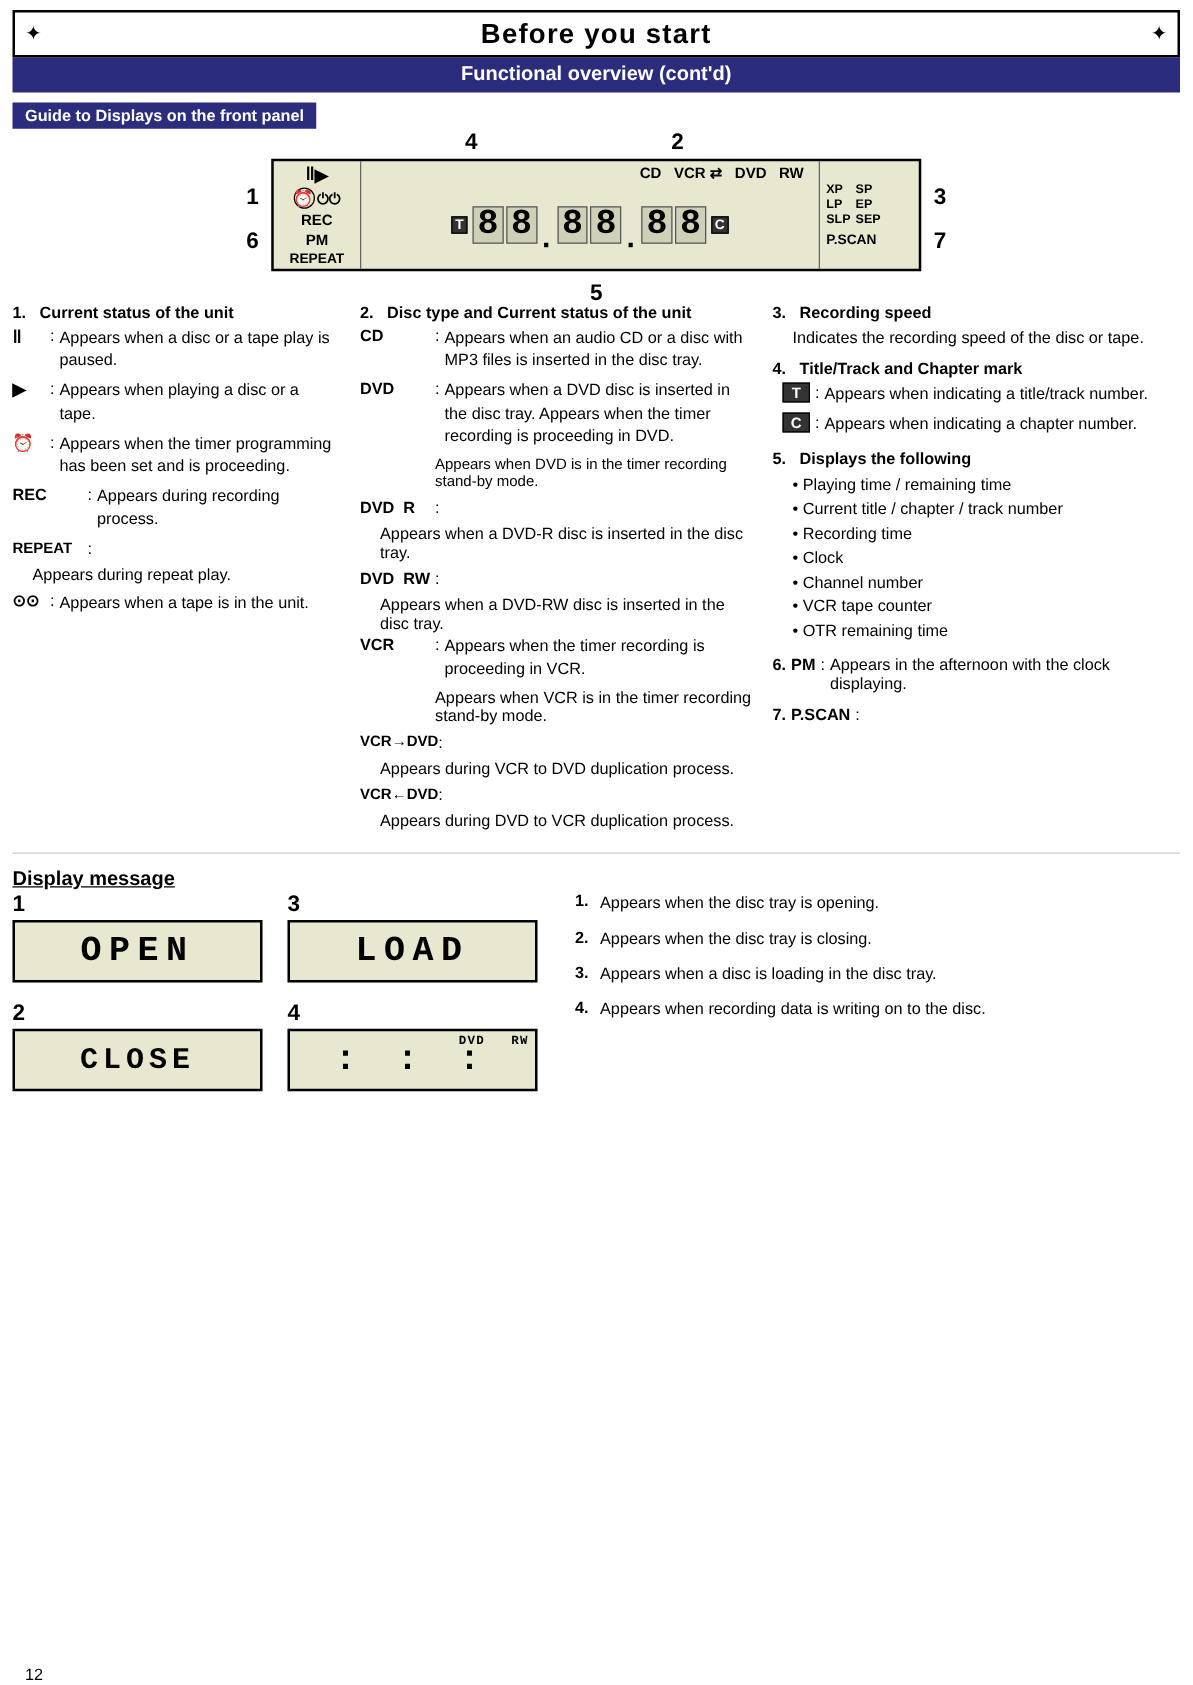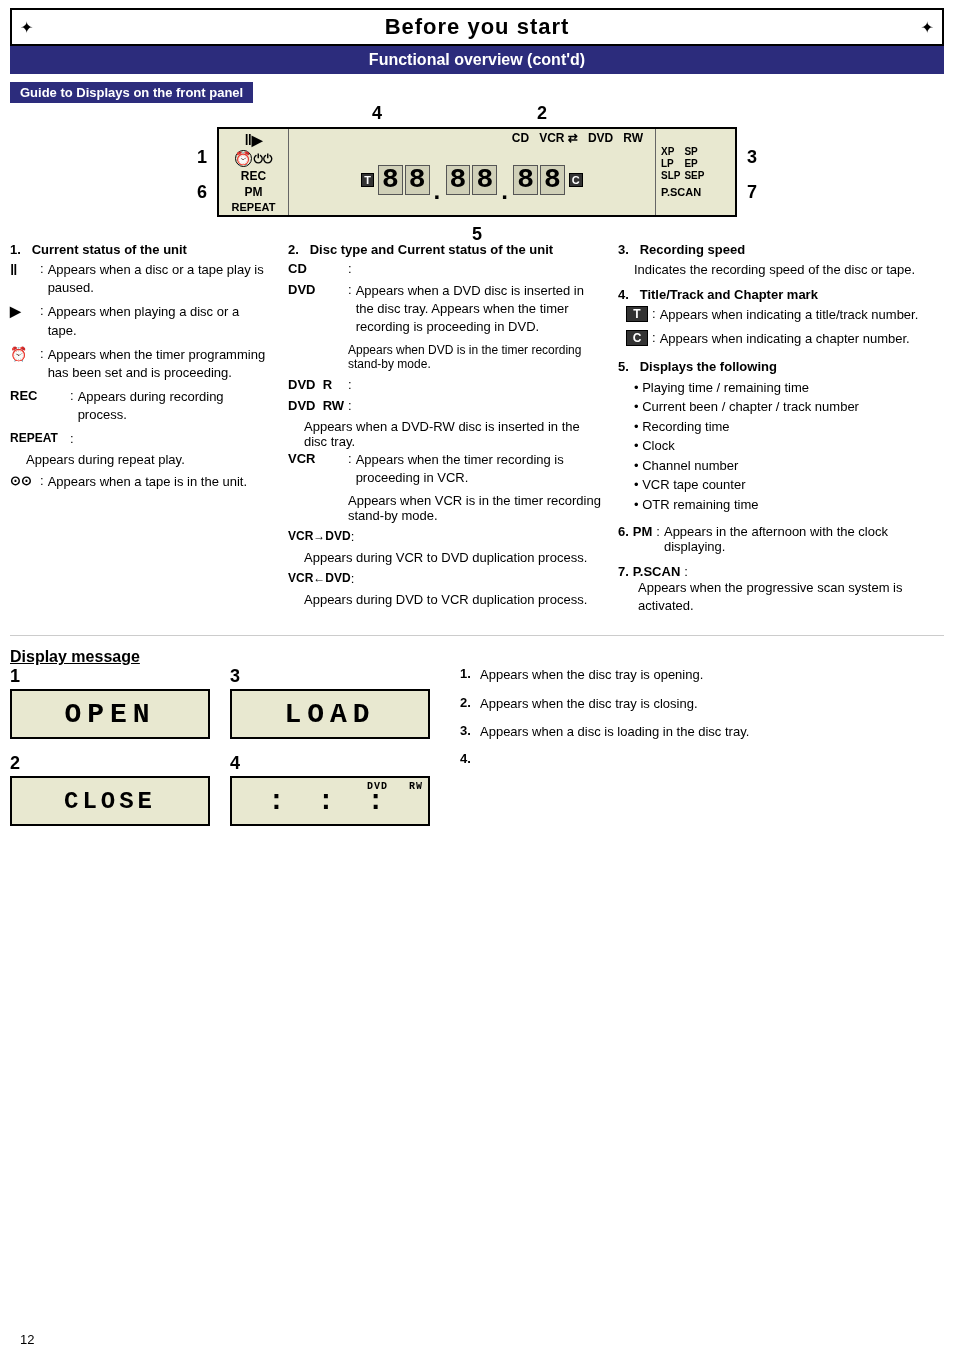--- a/index.html
+++ b/index.html
@@ -561,34 +561,36 @@
       <span class="item-desc">Appears when a tape is in the unit.</span>
     </div>
   </div>
 
   <div class="col-mid">
     <div class="section-title">2.&nbsp;&nbsp; Disc type and Current status of the unit</div>
 
     <div class="item-row">
       <span class="item-symbol bold">CD</span>
       <span class="item-colon">:</span>
+      <span class="item-desc">Appears when an audio CD or a disc with MP3 files is inserted in the disc tray.</span>
     </div>
 
     <div class="item-row">
       <span class="item-symbol bold">DVD</span>
       <span class="item-colon">:</span>
       <span class="item-desc">Appears when a DVD disc is inserted in the disc tray. Appears when the timer recording is proceeding in DVD.</span>
     </div>
     <div style="padding-left:60px;margin-bottom:6px;font-size:12px;">Appears when DVD is in the timer recording stand-by mode.</div>
 
     <div class="item-row">
       <span class="item-symbol bold">DVD &nbsp;R</span>
       <span class="item-colon">:</span>
       <span></span>
     </div>
+    <div style="padding-left:16px;margin-bottom:6px;">Appears when a DVD-R disc is inserted in the disc tray.</div>
 
     <div class="item-row">
       <span class="item-symbol bold">DVD &nbsp;RW</span>
       <span class="item-colon">:</span>
       <span></span>
     </div>
     <div style="padding-left:16px;margin-bottom:2px;">Appears when a DVD-RW disc is inserted in the disc tray.</div>
 
     <div class="item-row">
       <span class="item-symbol bold">VCR</span>
@@ -632,21 +634,21 @@
         <span style="border:1px solid #000;background:#333;color:#fff;padding:0 3px;font-size:12px;font-weight:bold;min-width:22px;text-align:center;margin-right:4px;">C</span>
         <span class="item-colon">:</span>
         <span class="item-desc">Appears when indicating a chapter number.</span>
       </div>
     </div>
 
     <div class="numbered-section" style="margin-top:10px;">
       <div class="numbered-title">5.&nbsp;&nbsp; Displays the following</div>
       <ul class="bullet-list" style="padding-left:16px;">
         <li>Playing time / remaining time</li>
-        <li>Current been / chapter / track number</li>
+        <li>Current title / chapter / track number</li>
         <li>Recording time</li>
         <li>Clock</li>
         <li>Channel number</li>
         <li>VCR tape counter</li>
         <li>OTR remaining time</li>
       </ul>
     </div>
 
     <div class="numbered-section" style="margin-top:10px;">
       <div class="item-row">
@@ -656,21 +658,20 @@
         <span style="padding-left:4px;">Appears in the afternoon with the clock displaying.</span>
       </div>
     </div>
 
     <div class="numbered-section" style="margin-top:10px;">
       <div style="display:flex;align-items:flex-start;gap:4px;">
         <span style="font-weight:bold;">7.</span>
         <span style="font-weight:bold;">P.SCAN</span>
         <span>:</span>
       </div>
-      <div style="padding-left:20px;line-height:1.4;">Appears when the progressive scan system is activated.</div>
     </div>
   </div>
 </div>
 
 <hr class="divider">
 
 
 <div class="display-message-section">
   <div class="display-message-title">Display message</div>
 
@@ -717,20 +718,21 @@
       <div class="dm-desc-item">
         <span class="dm-desc-num">2.</span>
         <span class="dm-desc-text">Appears when the disc tray is closing.</span>
       </div>
       <div class="dm-desc-item">
         <span class="dm-desc-num">3.</span>
         <span class="dm-desc-text">Appears when a disc is loading in the disc tray.</span>
       </div>
       <div class="dm-desc-item">
         <span class="dm-desc-num">4.</span>
+        <span class="dm-desc-text">Appears when recording data is writing on to the disc.</span>
       </div>
     </div>
 
   </div>
 </div>
 
 
 <div class="page-num">12</div>
 
 

